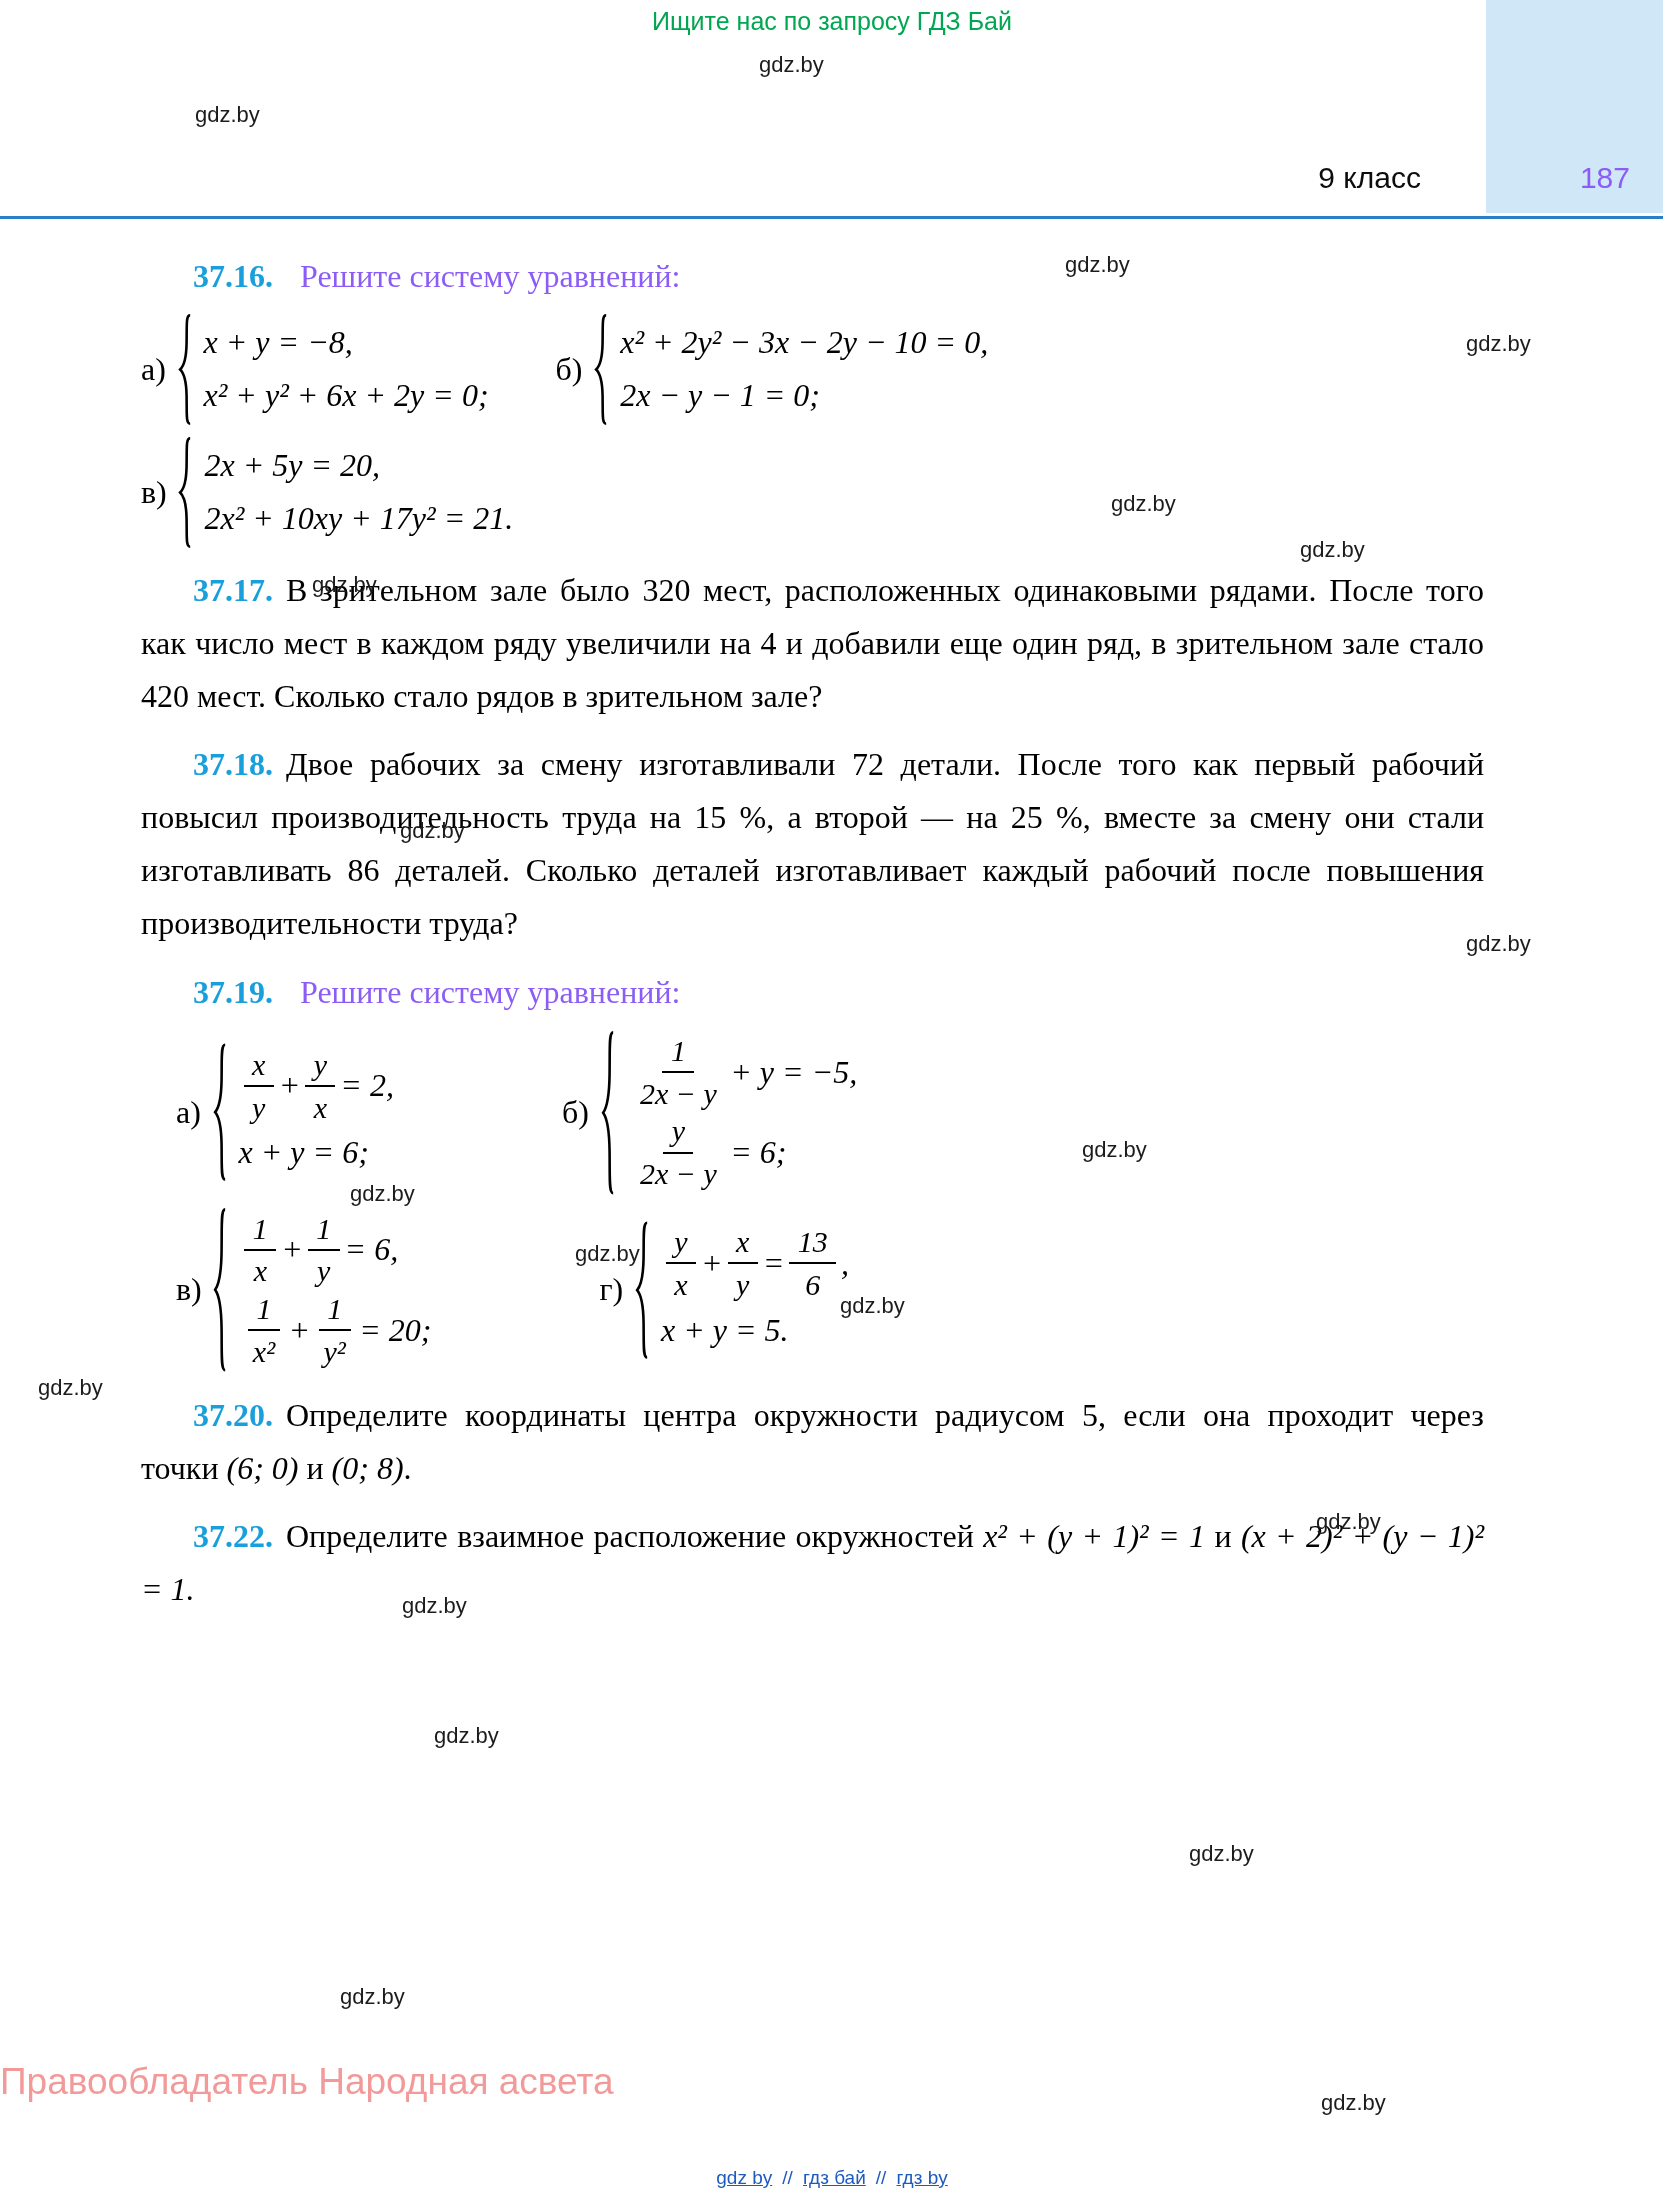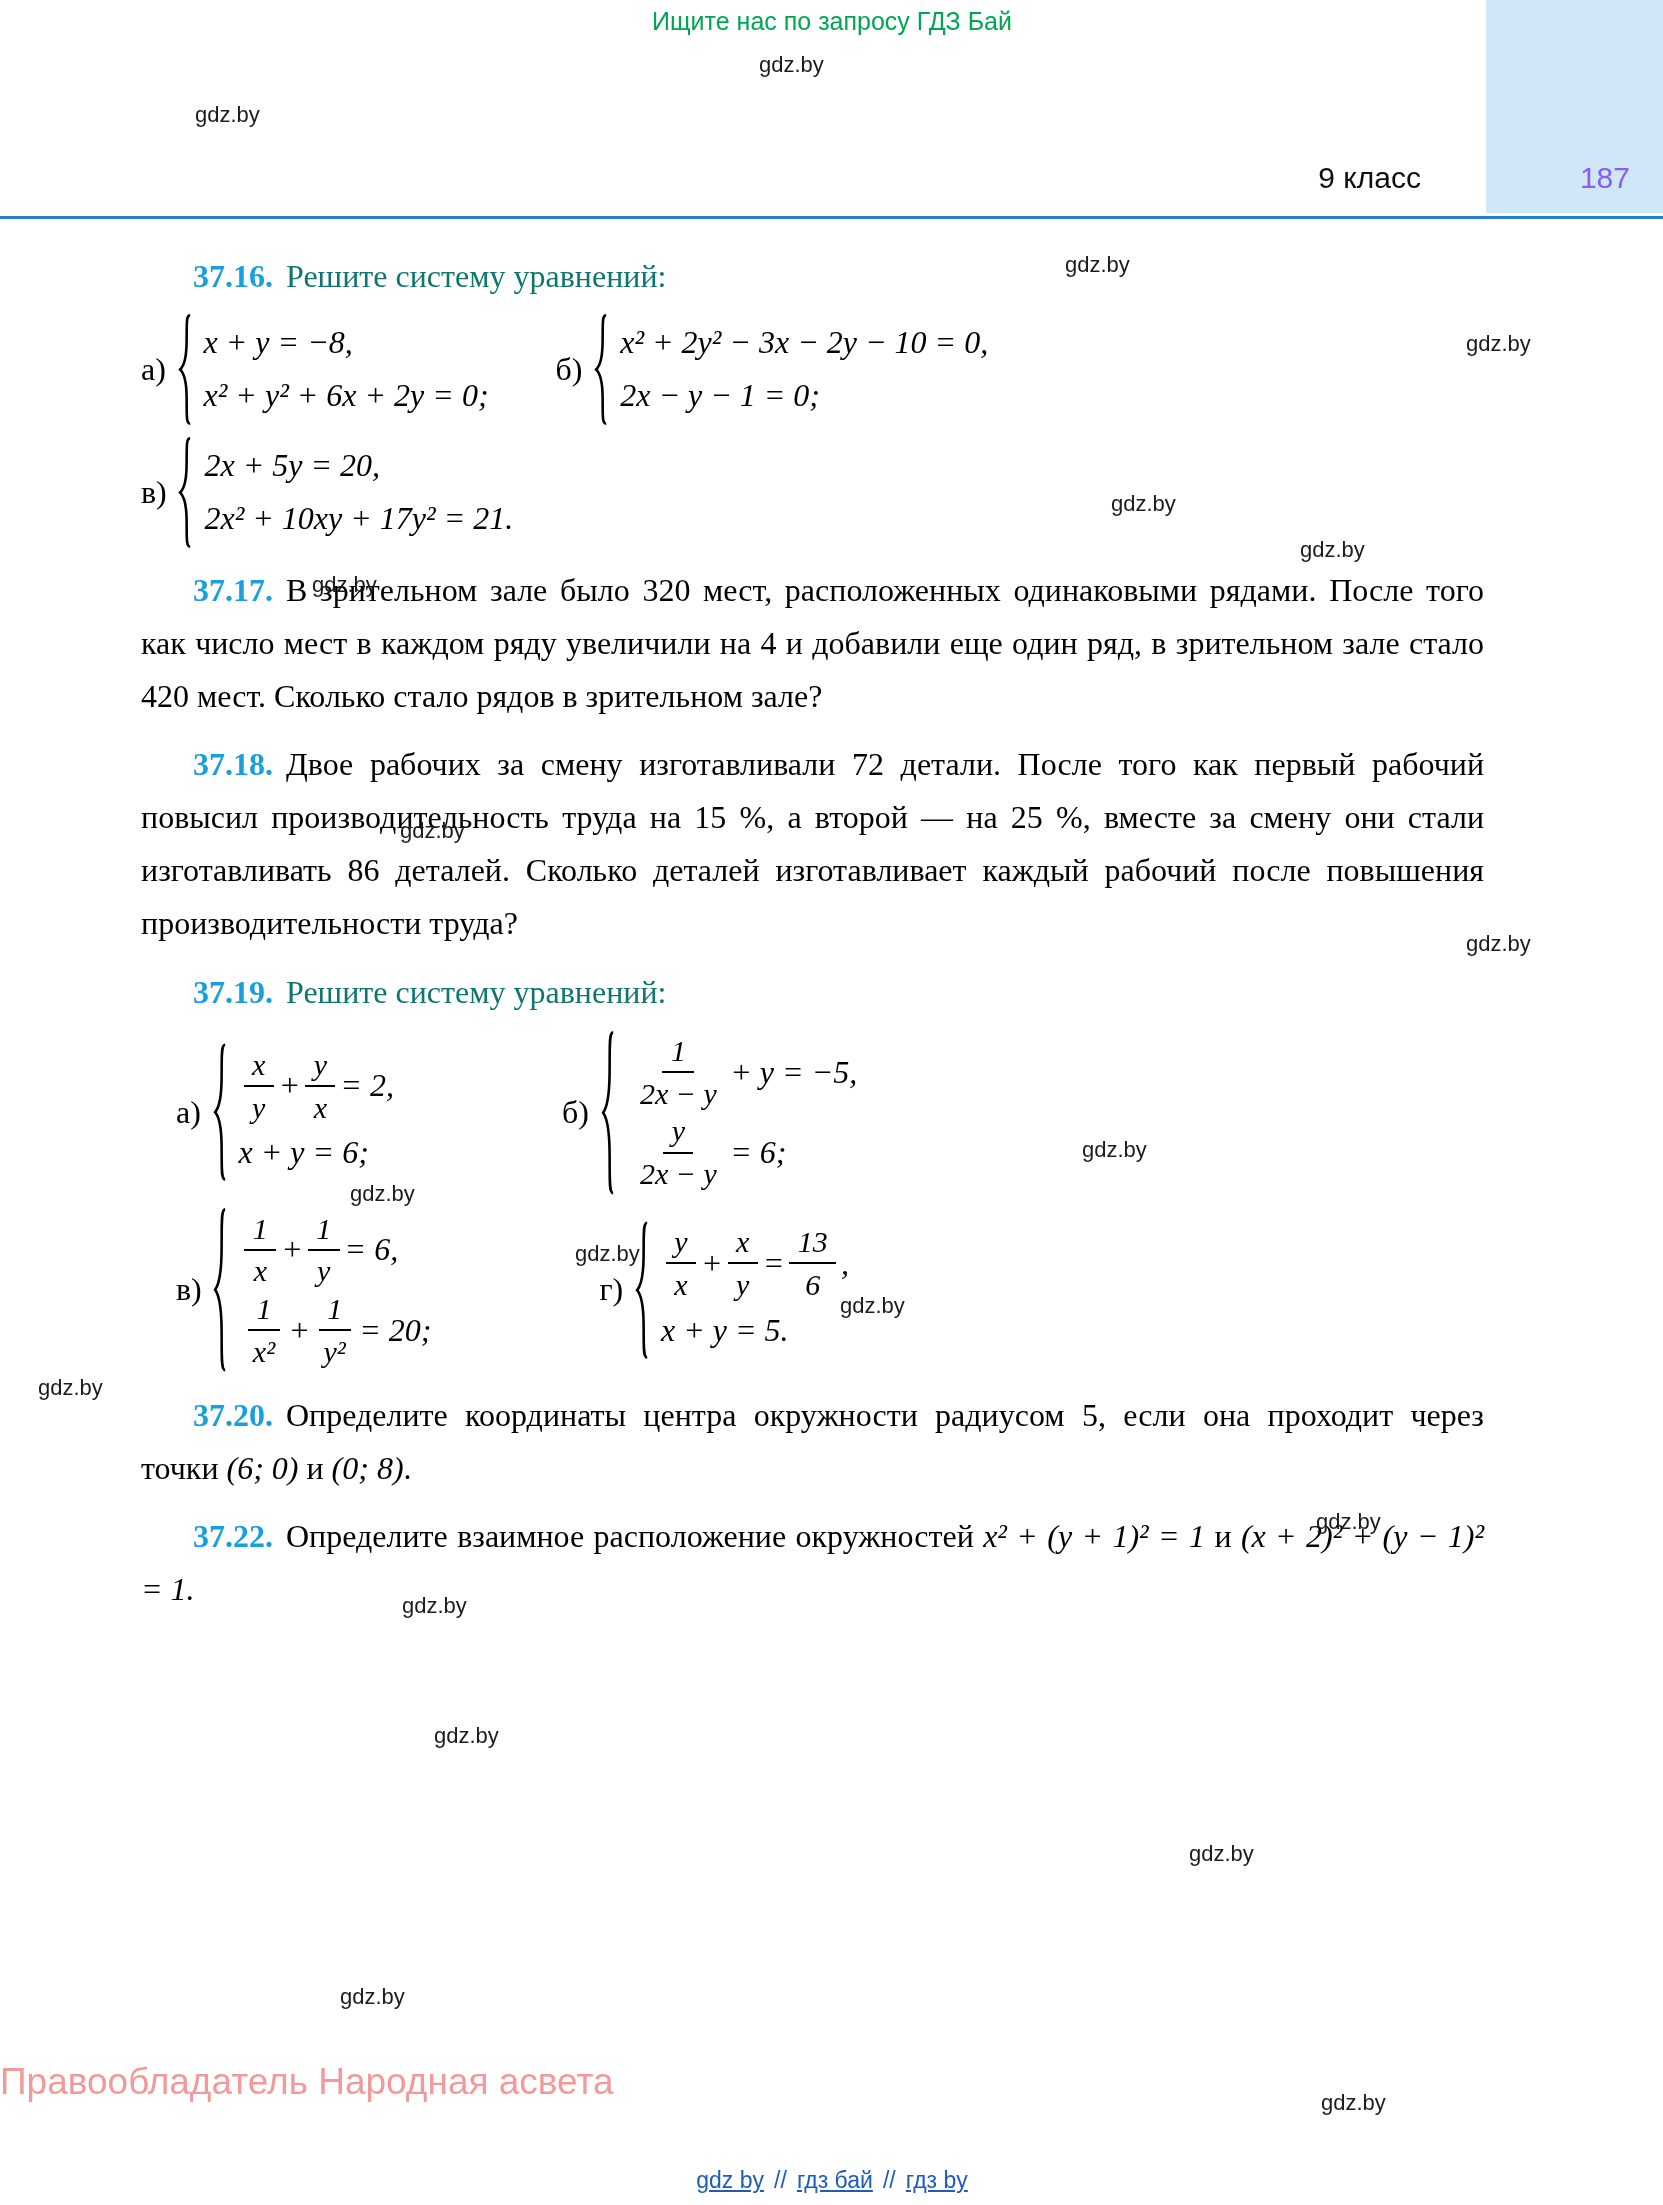--- a/index.html
+++ b/index.html
@@ -36,21 +36,21 @@
     position:absolute;top:161px;right:34px;width:126px;text-align:right;
     font-family:"Liberation Sans", sans-serif;font-size:30px;color:#8b5cf6;
   }
   .rule{position:absolute;top:216px;left:0;width:100%;height:3.4px;background:var(--rule_blue);}
   .content{
     position:absolute;top:243px;left:141px;width:1343px;
     font-size:32px;line-height:1.66;
   }
   .heading{text-indent:52px;margin:6.7px 0 10px 0;}
   .pnum{color:var(--accent);font-weight:bold;margin-right:13px;}
-  .intro{color:#0f766e;}
+  .intro{color:#8b5cf6;margin-left:14px;}
   .para{text-indent:52px;text-align:justify;margin:15px 0;}
   .math{font-style:italic;}
   .plain{font-style:normal;}
   .sys-grid{display:flex;align-items:center;margin:10px 0;}
   .gap16{gap:67px;}
   .gap19{gap:168px;}
   .ind19{padding-left:35px;}
   .system{display:flex;align-items:center;}
   .sys-label{margin-right:11.7px;font-size:32px;flex:none;}
   .brace{width:14.3px;align-self:stretch;margin-right:11.7px;flex:none;min-height:101px;}
@@ -58,21 +58,21 @@
   .sys-row{display:inline-flex;align-items:center;font-style:italic;font-size:32px;white-space:nowrap;}
   .frac{display:inline-flex;flex-direction:column;align-items:center;margin:0 5px;font-size:30px;line-height:1.25;}
   .frac .num{border-bottom:2.5px solid #000;padding:0 8.4px 1.7px 8.4px;}
   .frac .den{padding:1.7px 8.4px 0 8.4px;}
   .footer-copyright{
     position:absolute;top:2061px;left:0;width:100%;text-align:left;
     font-family:"Liberation Sans", sans-serif;font-size:37px;color:var(--copyright_pink);
   }
   .links{
     position:absolute;top:2167px;left:0;width:100%;text-align:center;
-    font-family:"Liberation Sans", sans-serif;font-size:23px;color:var(--link_blue);
+    font-family:"Liberation Sans", sans-serif;font-size:19px;color:var(--link_blue);
   }
   .links a{color:var(--link_blue);text-decoration:underline;cursor:pointer;margin:0 8.4px;}
   .links .sep{color:var(--link_blue);margin:0 1.7px;}
 </style>
 </head>
 <body>
 
 <div class="page">
   <div class="corner-box"></div>
   <div class="promo">Ищите нас по запросу ГДЗ Бай</div>

